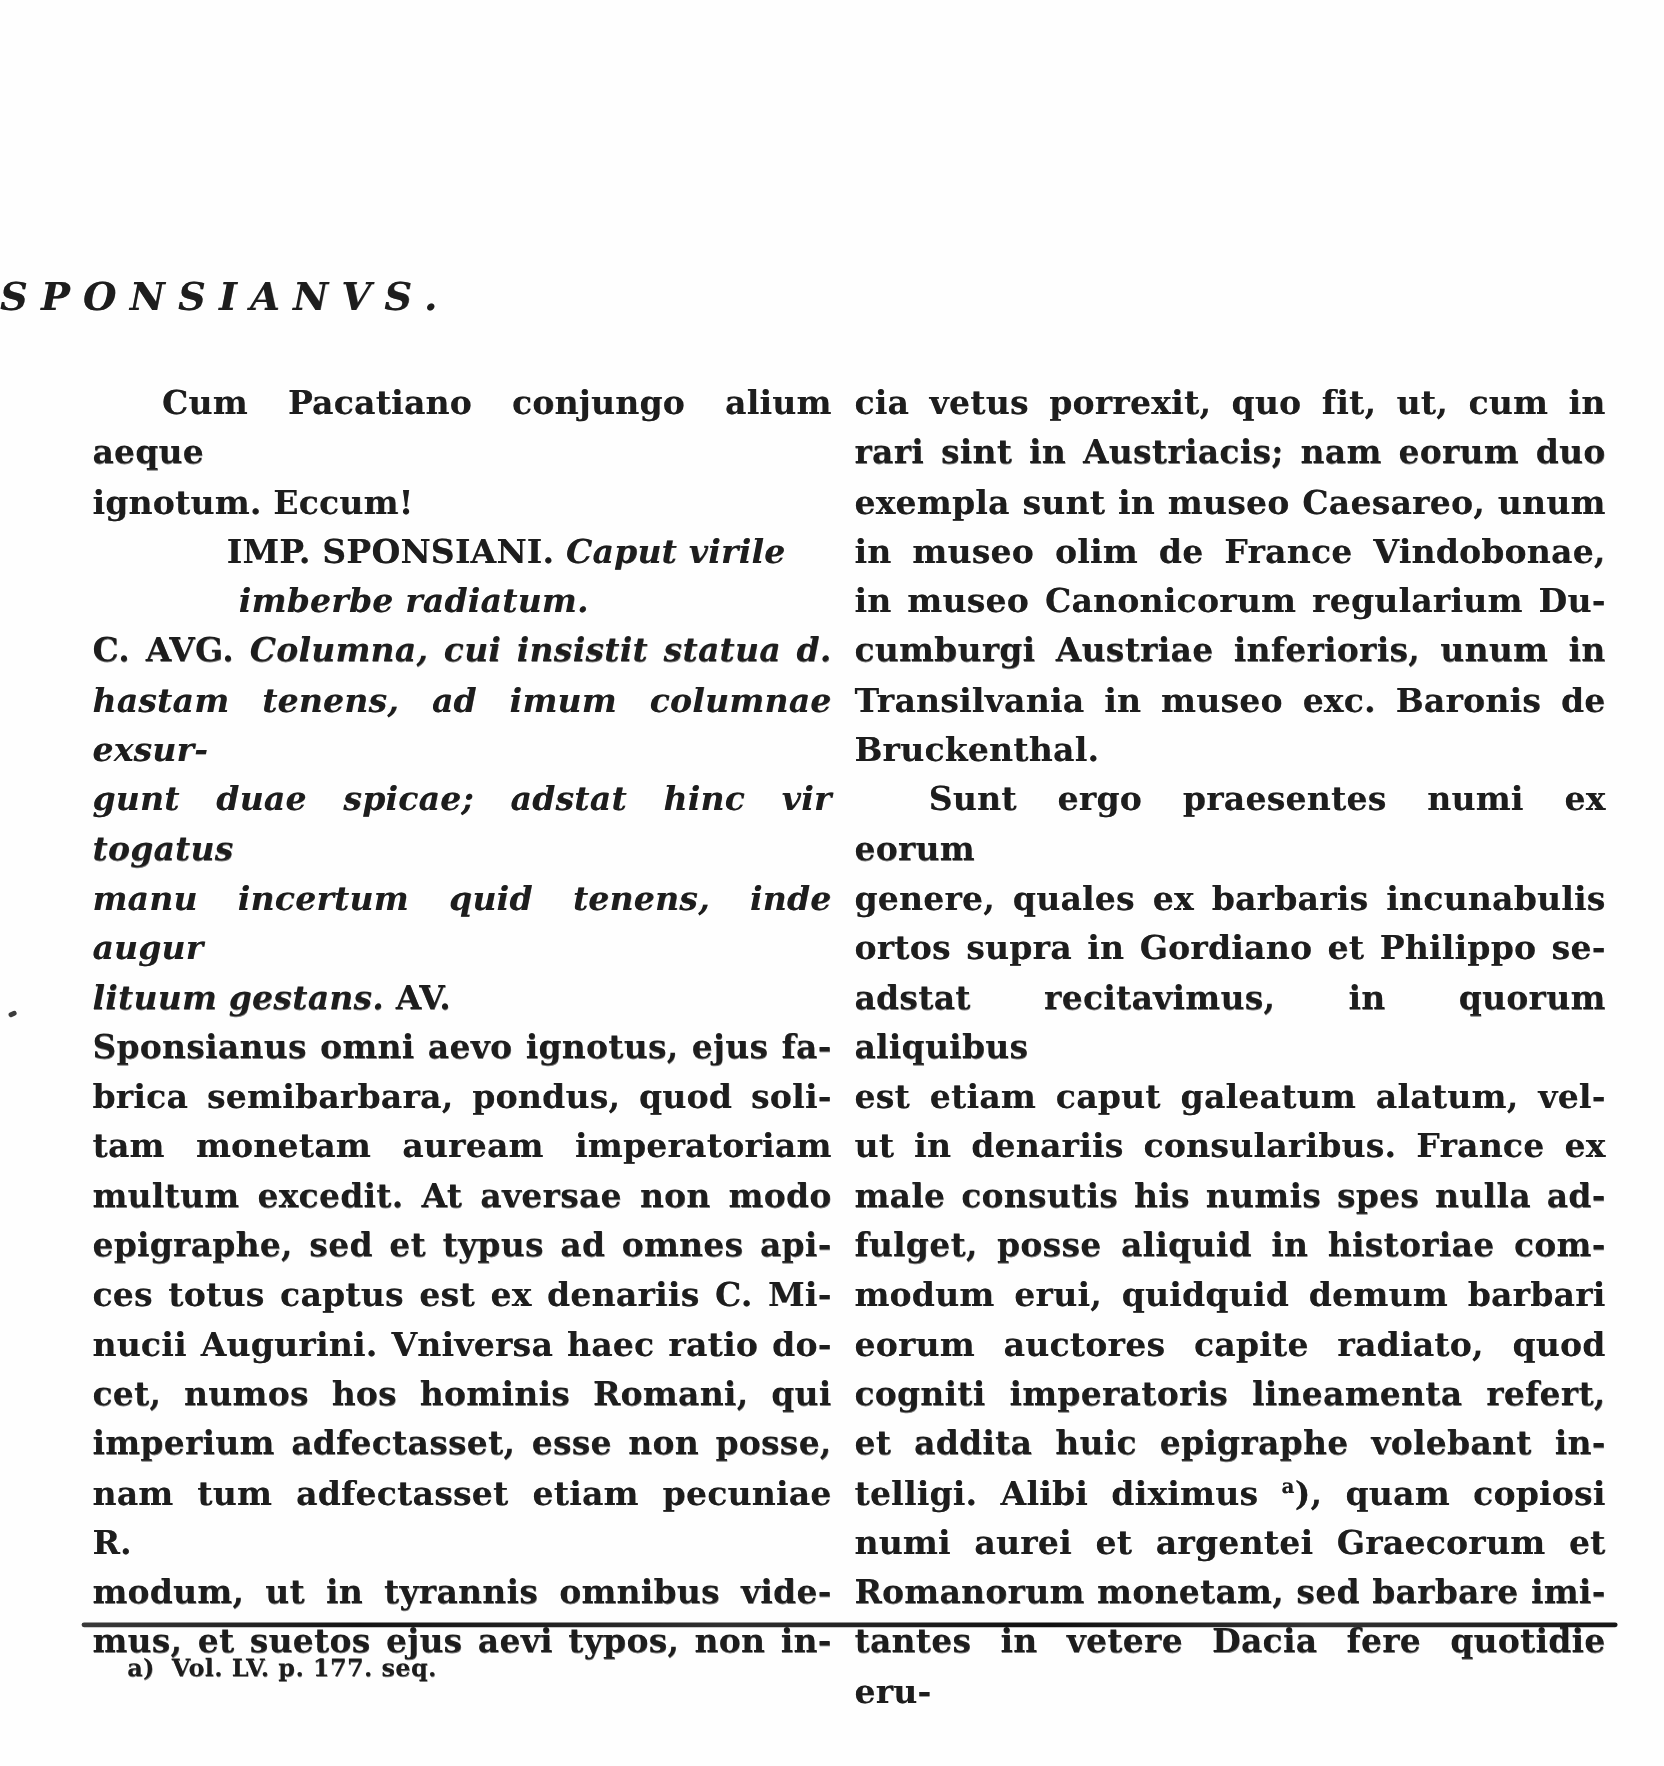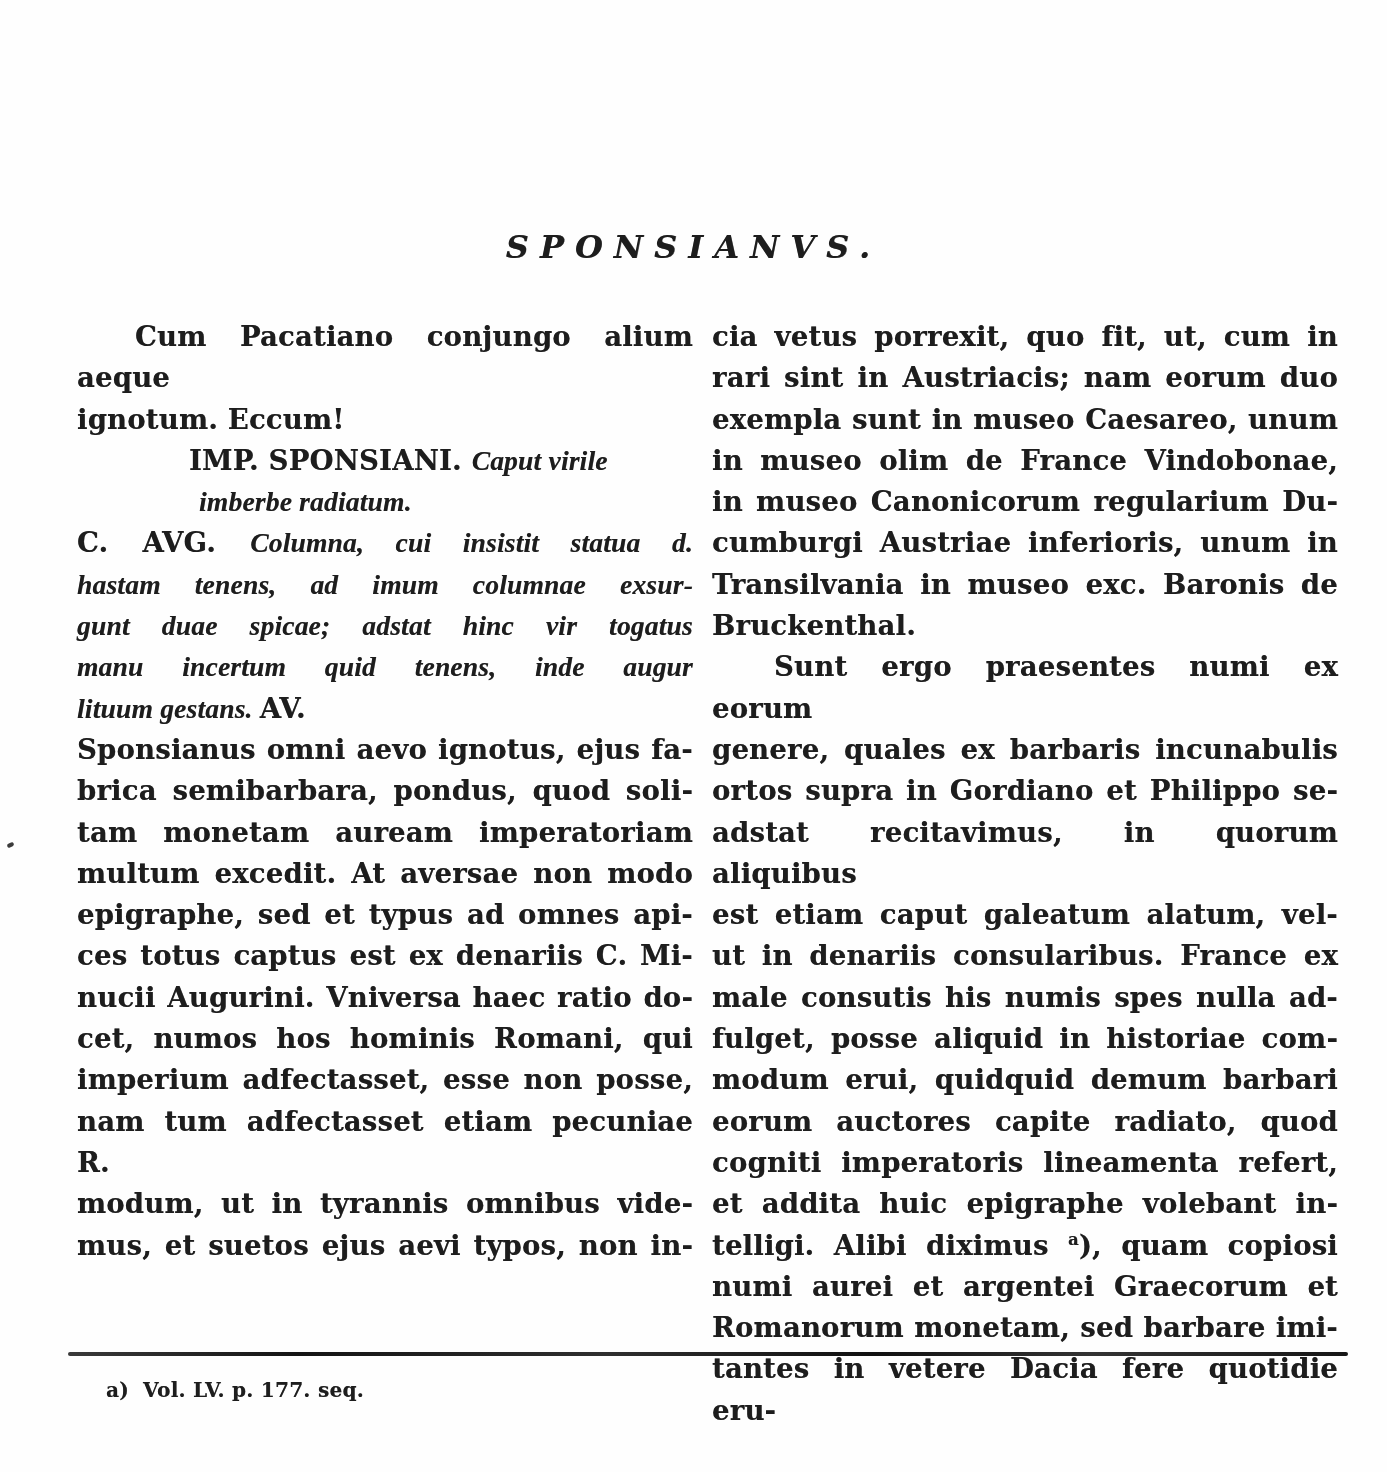--- a/index.html
+++ b/index.html
@@ -8,39 +8,38 @@
     width:1387px;height:1472px;
     background:#fefefe;
     overflow:hidden;
     font-family:"DejaVu Serif", serif;
     color:#1d1d1d;
     font-weight:700;
   }
   .title{
     position:absolute;
     top:228px;left:0;width:100%;
-    text-align:center;
     font-style:italic;
     font-size:32px;
     letter-spacing:11px;
     text-shadow:0.3px 0.3px 0.5px rgba(0,0,0,.5);
   }
   .col{
     position:absolute;
     top:316px;
     font-size:27.5px;
     line-height:41.3px;
     letter-spacing:0.2px;
     text-shadow:0.25px 0.25px 0.45px rgba(0,0,0,.5);
   }
   .col-left{left:77px;width:616px;}
   .col-right{left:712px;width:626px;}
   .line{min-height:41.3px;}
   .line.j{text-align:justify;text-align-last:justify;}
-  .it{font-style:italic;font-family:Liberation Serif, serif;}
+  .it{font-style:italic;}
   .line sup{font-size:0.6em;line-height:0;}
   .foot-rule{
     position:absolute;
     left:68px;top:1352px;
     width:1280px;height:4px;
     border-radius:2px;
     background:linear-gradient(90deg,#3a3a3a,#141414 18%,#2f2f2f 42%,#101010 63%,#333 80%,#161616);
   }
   .footnote{
     position:absolute;

